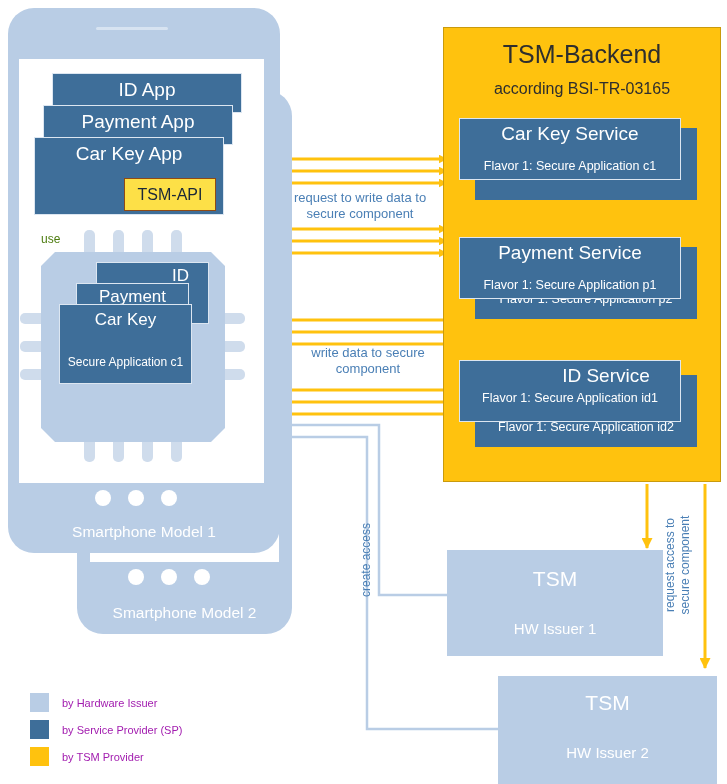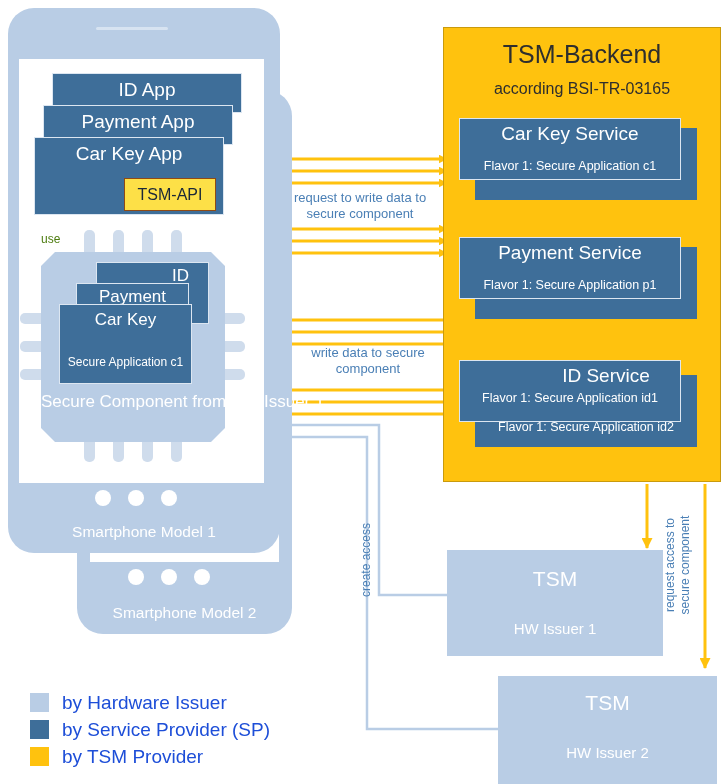--- a/index.html
+++ b/index.html
@@ -196,22 +196,22 @@
     display: flex;
     align-items: center;
     height: 27px;
   }
   .legend-swatch {
     width: 19px; height: 19px;
     margin-right: 13px;
     flex: 0 0 auto;
   }
   .legend-text {
-    color: #1d4ed8;
-    font-size: 19px;
+    color: #a21caf;
+    font-size: 11px;
     white-space: nowrap;
   }
 </style>
 </head>
 <body>
 
 <div id="stage">
 
   <svg id="svg-layer" viewBox="0 0 727 784">
     <defs>
@@ -307,22 +307,20 @@
   <div class="chip-pin" style="left:142px; top:230px; width:11px; height:28px;"></div>
   <div class="chip-pin" style="left:171px; top:230px; width:11px; height:28px;"></div>
   <div class="chip-pin" style="left:84px; top:434px; width:11px; height:28px;"></div>
   <div class="chip-pin" style="left:113px; top:434px; width:11px; height:28px;"></div>
   <div class="chip-pin" style="left:142px; top:434px; width:11px; height:28px;"></div>
   <div class="chip-pin" style="left:171px; top:434px; width:11px; height:28px;"></div>
 
   <div class="chip" style="left:41px; top:252px; width:184px; height:190px;
        clip-path: polygon(14px 0, calc(100% - 14px) 0, 100% 14px, 100% calc(100% - 14px),
                           calc(100% - 14px) 100%, 14px 100%, 0 calc(100% - 14px), 0 14px);"></div>
-  <div class="chip-label" style="left:41px; top:391px; width:184px;">Secure Component
-from HW Issuer 1</div>
 
   <div class="sp-card" style="left:96px; top:262px; width:113px; height:62px;"></div>
   <div class="sp-title" style="left:96px; top:266px; width:113px; font-size:17px;padding-left:28px;">ID</div>
 
   <div class="sp-card" style="left:76px; top:283px; width:113px; height:62px;"></div>
   <div class="sp-title" style="left:76px; top:287px; width:113px; font-size:17px;">Payment</div>
 
   <div class="sp-card" style="left:59px; top:304px; width:133px; height:80px;"></div>
   <div class="sp-title" style="left:59px; top:310px; width:133px; font-size:17px;">Car Key</div>
   <div class="sp-sub" style="left:59px; top:355px; width:133px; font-size:12px;">Secure Application c1</div>
@@ -343,20 +341,21 @@
   <div class="backend" style="left:443px; top:27px; width:278px; height:455px;"></div>
   <div class="backend-title" style="left:443px; top:40px; width:278px;">TSM-Backend</div>
   <div class="backend-sub" style="left:443px; top:80px; width:278px;">according BSI-TR-03165</div>
 
   <div class="sp-card" style="left:475px; top:128px; width:222px; height:72px; border:none;"></div>
   <div class="sp-card" style="left:459px; top:118px; width:222px; height:62px;"></div>
   <div class="sp-title" style="left:459px; top:123px; width:222px; font-size:19px;">Car Key Service</div>
   <div class="sp-sub" style="left:459px; top:159px; width:222px;">Flavor 1: Secure Application c1</div>
 
   <div class="sp-card" style="left:475px; top:247px; width:222px; height:72px; border:none;"></div>
+  <div class="sp-sub" style="left:475px; top:292px; width:222px;">Flavor 1: Secure Application p2</div>
   <div class="sp-card" style="left:459px; top:237px; width:222px; height:62px;"></div>
   <div class="sp-title" style="left:459px; top:242px; width:222px; font-size:19px;">Payment Service</div>
   <div class="sp-sub" style="left:459px; top:278px; width:222px;">Flavor 1: Secure Application p1</div>
 
   <div class="sp-card" style="left:475px; top:375px; width:222px; height:72px; border:none;"></div>
   <div class="sp-sub" style="left:475px; top:420px; width:222px;">Flavor 1: Secure Application id2</div>
   <div class="sp-card" style="left:459px; top:360px; width:222px; height:62px;"></div>
   <div class="sp-title" style="left:459px; top:365px; width:222px; font-size:19px;padding-left:36px;">ID Service</div>
   <div class="sp-sub" style="left:459px; top:391px; width:222px;">Flavor 1: Secure Application id1</div>
 

